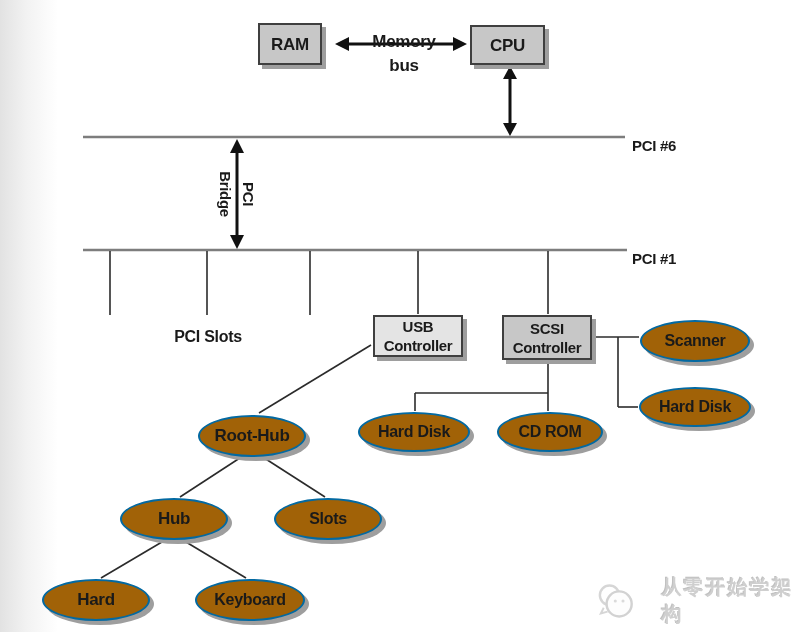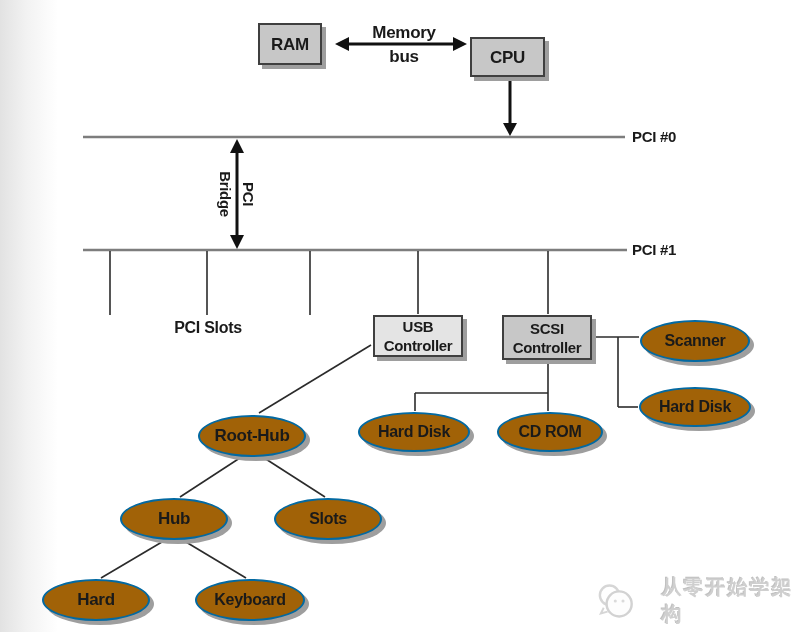--- a/index.html
+++ b/index.html
@@ -24,21 +24,21 @@
     font-weight:700;font-size:16px;letter-spacing:-0.3px;line-height:19px;
   }
   .node-box.light{background:#e4e4e4;}
   .node-ellipse{
     position:absolute;box-sizing:border-box;border-radius:50%;
     border:2px solid #0369a1;background:#a16207;
     box-shadow:4px 4px 0 0 #9e9e9e;
     display:flex;align-items:center;justify-content:center;
     font-weight:700;font-size:16px;letter-spacing:-0.3px;
   }
-  .diagram-label{position:absolute;font-weight:700;letter-spacing:-0.3px;}
+  .diagram-label{position:absolute;font-weight:700;letter-spacing:-0.3px;margin-top:9px;}
   .bus-label{font-size:15px;}
   .centered{text-align:center;}
   .bridge-label{
     position:absolute;left:205px;top:171px;width:64px;height:46px;
     transform:rotate(90deg);text-align:center;
     font-weight:700;font-size:15px;line-height:23px;letter-spacing:-0.3px;
   }
   .bridge-label span{display:block;}
   .watermark{
     position:absolute;left:596px;top:574px;display:flex;align-items:center;gap:23px;
@@ -89,21 +89,21 @@
 
   <line class="arrow-line" x1="237" y1="151" x2="237" y2="237"></line>
   <polygon class="arrow-head" points="237,139 230,153 244,153"></polygon>
   <polygon class="arrow-head" points="237,249 230,235 244,235"></polygon>
 </svg>
 
 <div class="node-box" style="left:258px;top:23px;width:64px;height:42px;font-size:17px;">
   <span>RAM</span>
 </div>
 
-<div class="node-box" style="left:470px;top:25px;width:75px;height:40px;font-size:17px;margin-top:12px;">
+<div class="node-box" style="left:470px;top:25px;width:75px;height:40px;font-size:17px;">
   <span>CPU</span>
 </div>
 
 <div class="node-box light" style="left:373px;top:315px;width:90px;height:42px;font-size:15px;">
   <span>USB</span>
   <span>Controller</span>
 </div>
 
 <div class="node-box" style="left:502px;top:315px;width:90px;height:45px;font-size:15px;">
   <span>SCSI</span>
@@ -139,21 +139,21 @@
 </div>
 
 <div class="node-ellipse" style="left:42px;top:579px;width:108px;height:42px;font-size:17px;">
   <span>Hard</span>
 </div>
 
 <div class="node-ellipse" style="left:195px;top:579px;width:110px;height:42px;">
   <span>Keyboard</span>
 </div>
 
-<div class="diagram-label bus-label" style="left:632px;top:128px;">PCI #0</div>
+<div class="diagram-label bus-label" style="left:632px;top:128px;">PCI #6</div>
 
 <div class="diagram-label bus-label" style="left:632px;top:241px;">PCI #1</div>
 
 <div class="diagram-label centered" style="left:160px;top:319px;width:96px;font-size:16px;">PCI Slots</div>
 
 <div class="diagram-label centered" style="left:354px;top:23px;width:100px;font-size:17px;">Memory</div>
 
 <div class="diagram-label centered" style="left:354px;top:47px;width:100px;font-size:17px;">bus</div>
 
 <div class="bridge-label">

